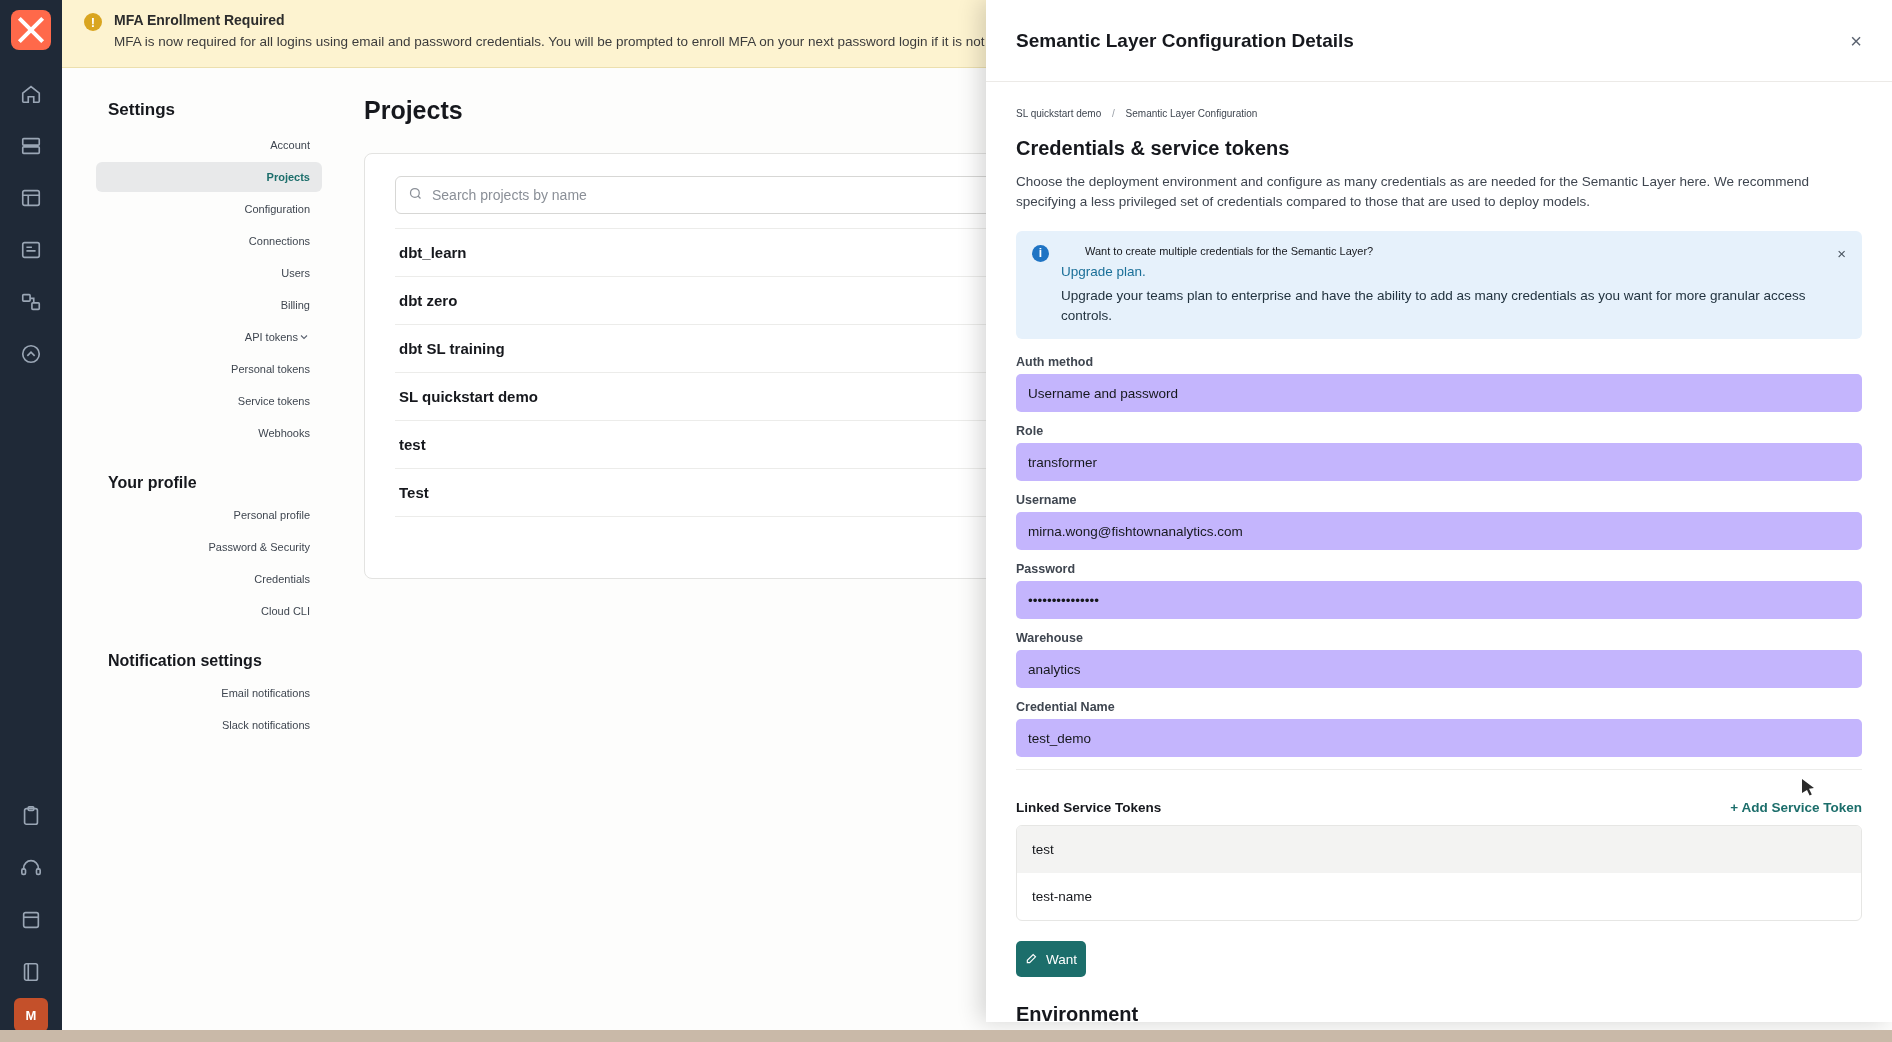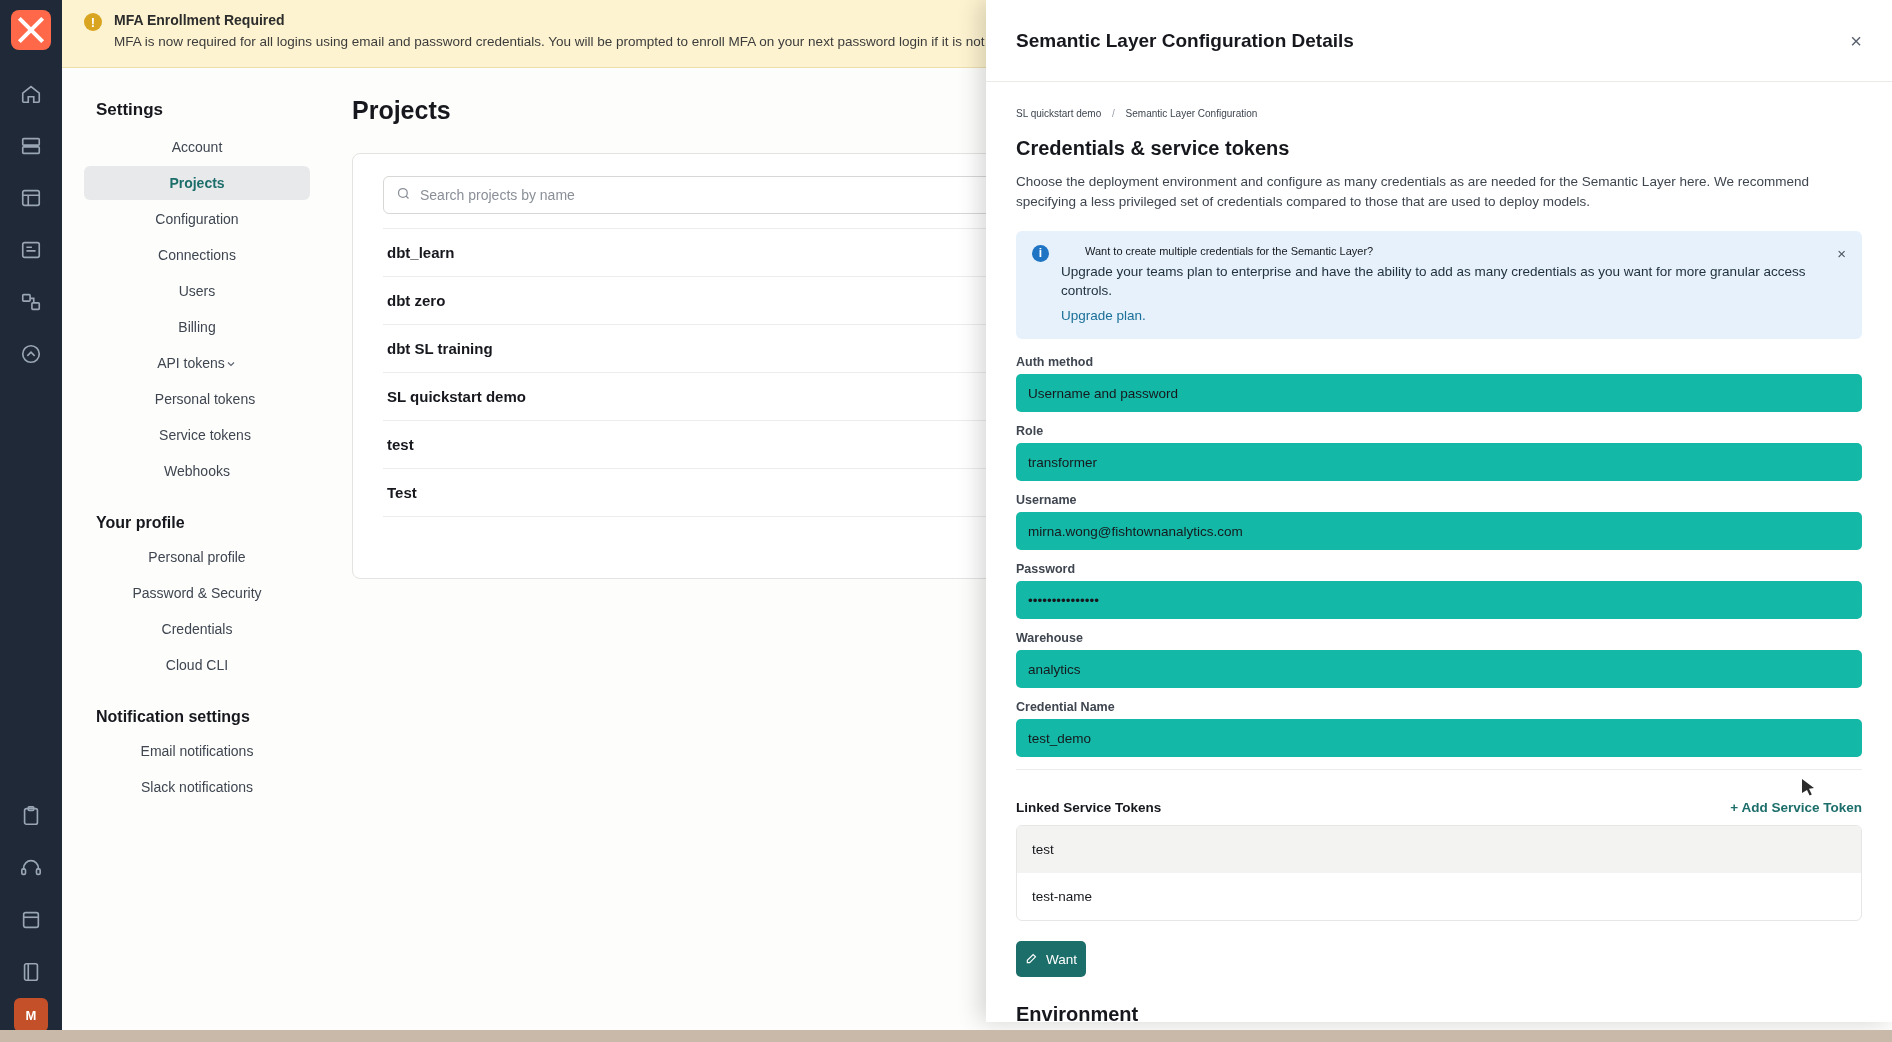--- a/index.html
+++ b/index.html
@@ -57,29 +57,29 @@
     background: #d9a520; color: #fff;
     font-size: 13px; font-weight: bold;
     display: flex; align-items: center; justify-content: center;
     flex: 0 0 auto; margin-top: 1px;
   }
   .banner-title { font-size: 14px; font-weight: bold; color: #2c2c2c; }
   .banner-text { font-size: 13.5px; color: #3c3c3c; margin-top: 5px; line-height: 1.35; }
 
   .content { display: flex; }
   .settings-nav {
-    width: 270px; padding: 32px 22px 0 22px;
+    width: 270px; padding: 32px 22px 0 22px; margin-left: 12px;
   }
   .settings-nav h3 {
     font-size: 17px; color: #16181d; margin-bottom: 10px; padding-left: 12px;
   }
   .nav-item {
-    font-size: 14px; color: #3f4650;
+    font-size: 11px; color: #3f4650;
     padding: 9px 12px; border-radius: 6px; margin-bottom: 2px;
-    display: flex; align-items: center; justify-content: center;
+    display: flex; align-items: center; justify-content: flex-end;
   }
   .nav-item.active {
     background: #e8e9ea; color: #1c6e6b; font-weight: bold;
   }
   .nav-item.sub { padding-left: 28px; }
   .nav-group-title {
     font-size: 16px; font-weight: bold; color: #16181d;
     margin: 26px 0 8px 12px;
   }
   .chev { width: 12px; height: 12px; }
@@ -129,21 +129,21 @@
     color: #fff; font-size: 12px; font-weight: bold;
     display: flex; align-items: center; justify-content: center; flex: 0 0 auto;
   }
   .info-title { font-size: 11px; font-weight: normal; color: #16181d; margin-left: 24px; }
   .info-text { font-size: 13.5px; color: #22333f; margin-top: 5px; line-height: 1.45; }
   .info-link { color: #1a6f98; }
   .info-close { margin-left: auto; color: #4a5560; font-size: 15px; }
 
   .field-label { font-size: 12.5px; color: #3f4650; margin-bottom: 5px; font-weight: bold; }
   .field-value {
-    background: #14b8a6; border-radius: 5px; height: 38px;
+    background: #c4b5fd; border-radius: 5px; height: 38px;
     display: flex; align-items: center; padding: 0 12px;
     font-size: 13.5px; color: #16181d; margin-bottom: 12px;
   }
   .tokens-head {
     display: flex; align-items: center; justify-content: space-between;
     border-top: 1px solid #ececea; padding-top: 30px; margin-top: 0; margin-bottom: 10px;
   }
   .tokens-head .lbl { font-size: 13.5px; font-weight: bold; color: #16181d; }
   .add-token { font-size: 13.5px; color: #1c6e6b; font-weight: bold; }
   .token-list { border: 1px solid #e6e6e4; border-radius: 6px; overflow: hidden; }
@@ -345,22 +345,22 @@
         <span class="sep">/</span>
         <span>Semantic Layer Configuration</span>
       </div>
       <div class="sec-title">Credentials &amp; service tokens</div>
       <div class="sec-desc">Choose the deployment environment and configure as many credentials as are needed for the Semantic Layer here. We recommend specifying a less privileged set of credentials compared to those that are used to deploy models.</div>
 
       <div class="info-box">
         <div class="info-ic">i</div>
         <div>
           <div class="info-title">Want to create multiple credentials for the Semantic Layer?</div>
+          <div class="info-text info-link">Upgrade plan.</div>
           <div class="info-text">Upgrade your teams plan to enterprise and have the ability to add as many credentials as you want for more granular access controls.</div>
-          <div class="info-text info-link">Upgrade plan.</div>
         </div>
         <div class="info-close">×</div>
       </div>
 
       <div>
         <div class="field-label">Auth method</div>
         <div class="field-value">Username and password</div>
       </div>
       <div>
         <div class="field-label">Role</div>

